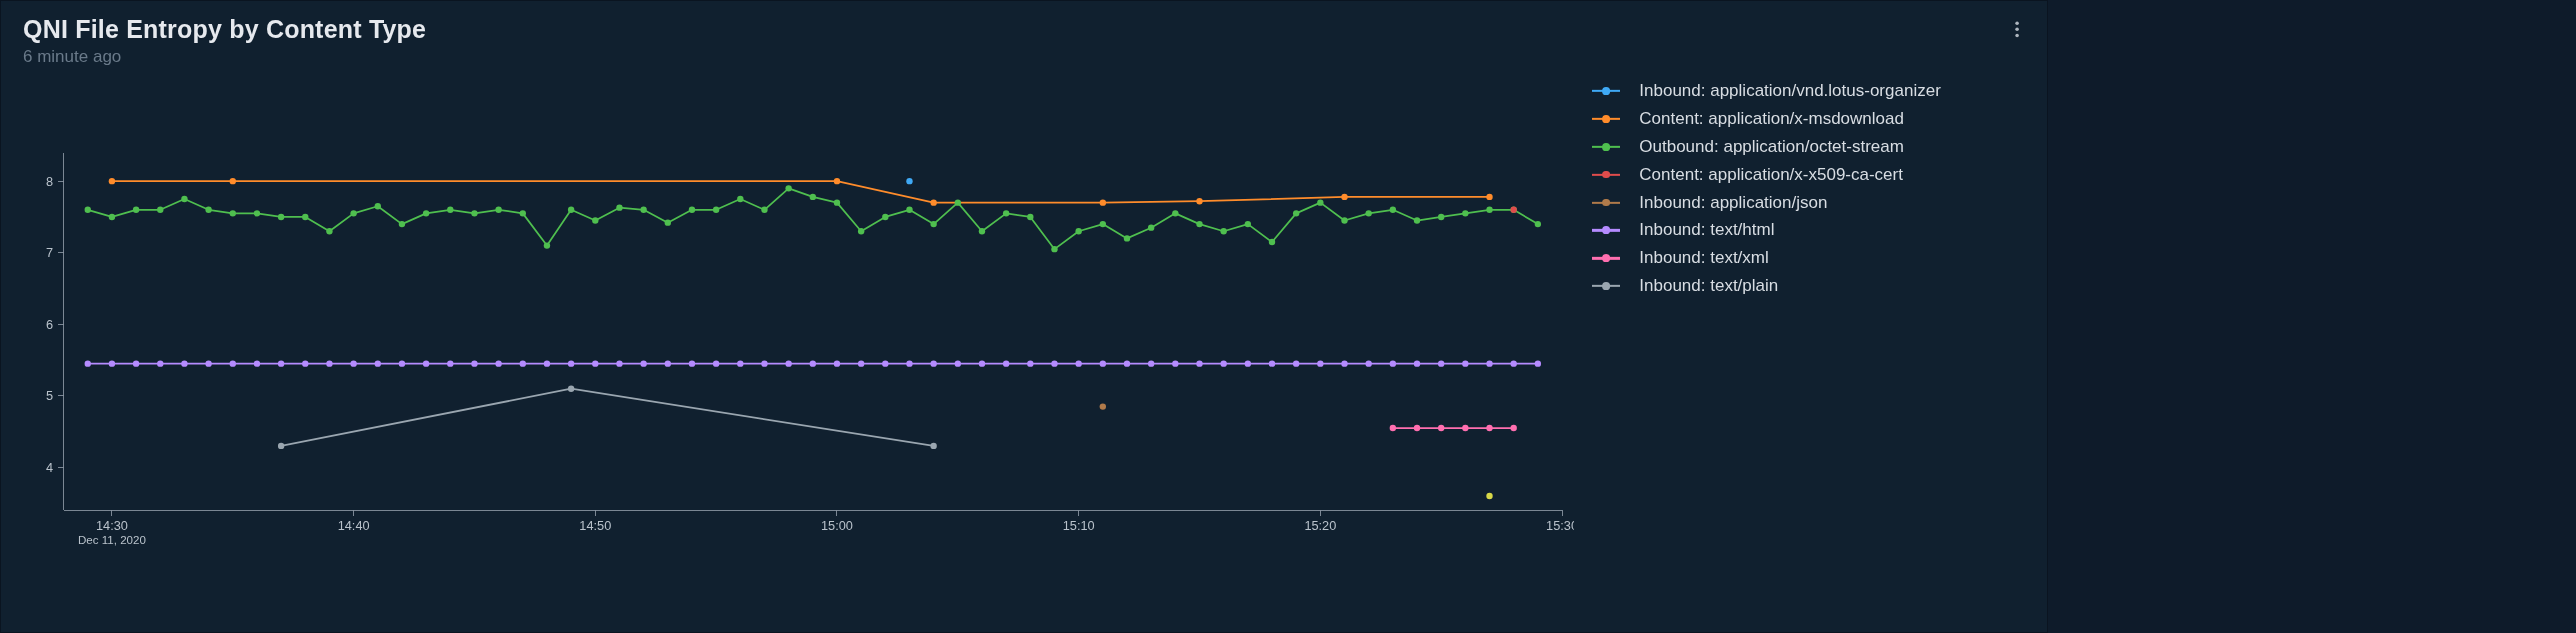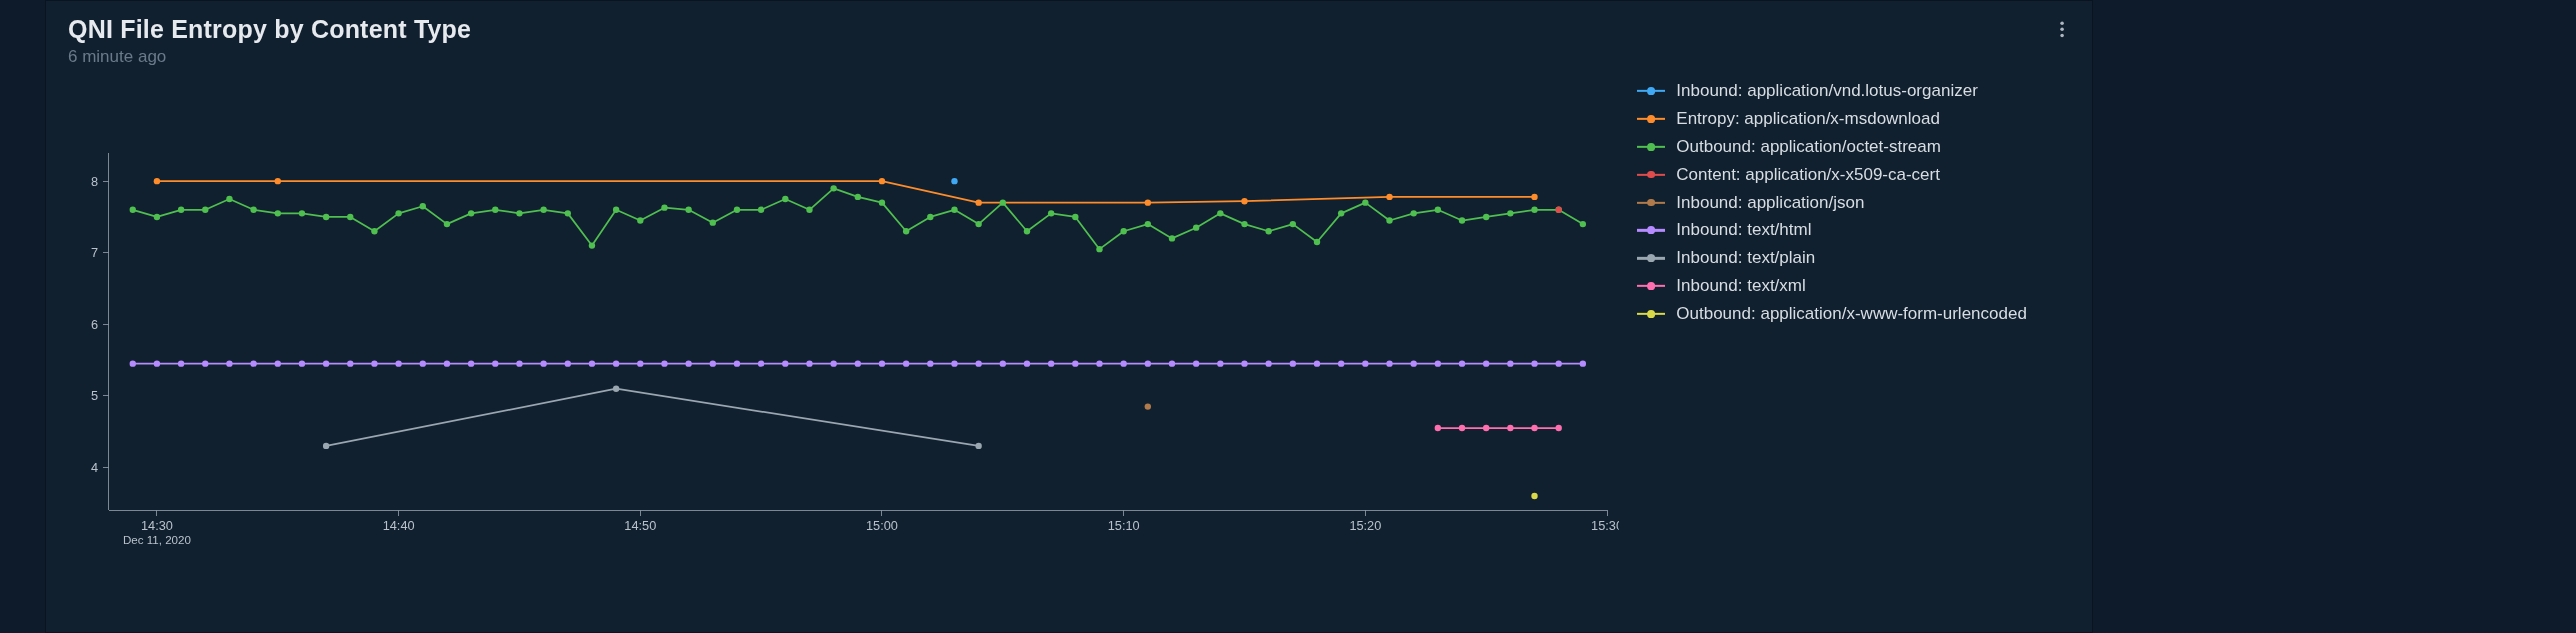--- a/index.html
+++ b/index.html
@@ -15,21 +15,20 @@
   }
   .panel {
     width: 2048px;
     height: 633px;
     background: #10202f;
     border: 0.8px solid #0a1420;
     position: relative;
     display: flex;
     flex-direction: column;
     padding: 14px 18.7px 14px 22px;
-    margin-left: 45px;
   }
   .header {
     display: flex;
     flex-direction: column;
     gap: 3.1px;
     margin-bottom: 6.2px;
   }
   .title {
     font-size: 25px;
     font-weight: 600;
@@ -85,21 +84,21 @@
     width: 436px;
     flex: 0 0 436px;
     padding-top: 6.2px;
     display: flex;
     flex-direction: column;
     gap: 4.7px;
   }
   .legend-item {
     display: flex;
     align-items: center;
-    gap: 11px;
+    gap: 19px;
     font-size: 17px;
     color: #d8dde3;
     cursor: pointer;
     padding: 1.6px 0;
   }
   .swatch {
     width: 28px;
     height: 7.8px;
     position: relative;
     flex: 0 0 28px;
@@ -326,21 +325,21 @@
             <div class="bar" style="background: rgb(63, 169, 245);"></div>
             <div class="dot" style="background: rgb(63, 169, 245);"></div>
           </div>
           <span>Inbound: application/vnd.lotus-organizer</span>
         </div>
         <div class="legend-item">
           <div class="swatch">
             <div class="bar" style="background: rgb(255, 140, 43);"></div>
             <div class="dot" style="background: rgb(255, 140, 43);"></div>
           </div>
-          <span>Entropy: application/x-msdownload</span>
+          <span>Content: application/x-msdownload</span>
         </div>
         <div class="legend-item">
           <div class="swatch">
             <div class="bar" style="background: rgb(79, 191, 79);"></div>
             <div class="dot" style="background: rgb(79, 191, 79);"></div>
           </div>
           <span>Outbound: application/octet-stream</span>
         </div>
         <div class="legend-item">
           <div class="swatch">
@@ -358,36 +357,29 @@
         </div>
         <div class="legend-item">
           <div class="swatch">
             <div class="bar" style="background: rgb(181, 139, 255);"></div>
             <div class="dot" style="background: rgb(181, 139, 255);"></div>
           </div>
           <span>Inbound: text/html</span>
         </div>
         <div class="legend-item">
           <div class="swatch">
+            <div class="bar" style="background: rgb(255, 111, 176);"></div>
+            <div class="dot" style="background: rgb(255, 111, 176);"></div>
+          </div>
+          <span>Inbound: text/xml</span>
+        </div>
+        <div class="legend-item">
+          <div class="swatch">
             <div class="bar" style="background: rgb(154, 166, 176);"></div>
             <div class="dot" style="background: rgb(154, 166, 176);"></div>
           </div>
           <span>Inbound: text/plain</span>
         </div>
-        <div class="legend-item">
-          <div class="swatch">
-            <div class="bar" style="background: rgb(255, 111, 176);"></div>
-            <div class="dot" style="background: rgb(255, 111, 176);"></div>
-          </div>
-          <span>Inbound: text/xml</span>
-        </div>
-        <div class="legend-item">
-          <div class="swatch">
-            <div class="bar" style="background: rgb(216, 216, 72);"></div>
-            <div class="dot" style="background: rgb(216, 216, 72);"></div>
-          </div>
-          <span>Outbound: application/x-www-form-urlencoded</span>
-        </div>
       </div>
   </div>
 
 </div>
 
 
 </body></html>

